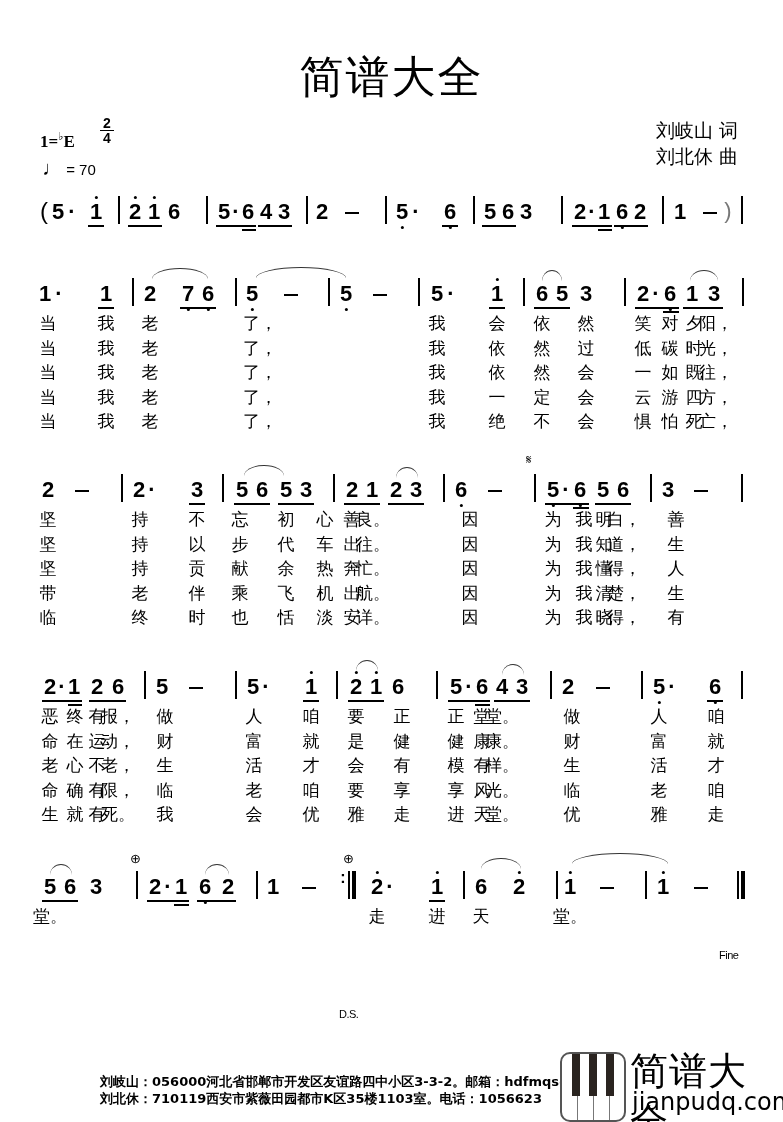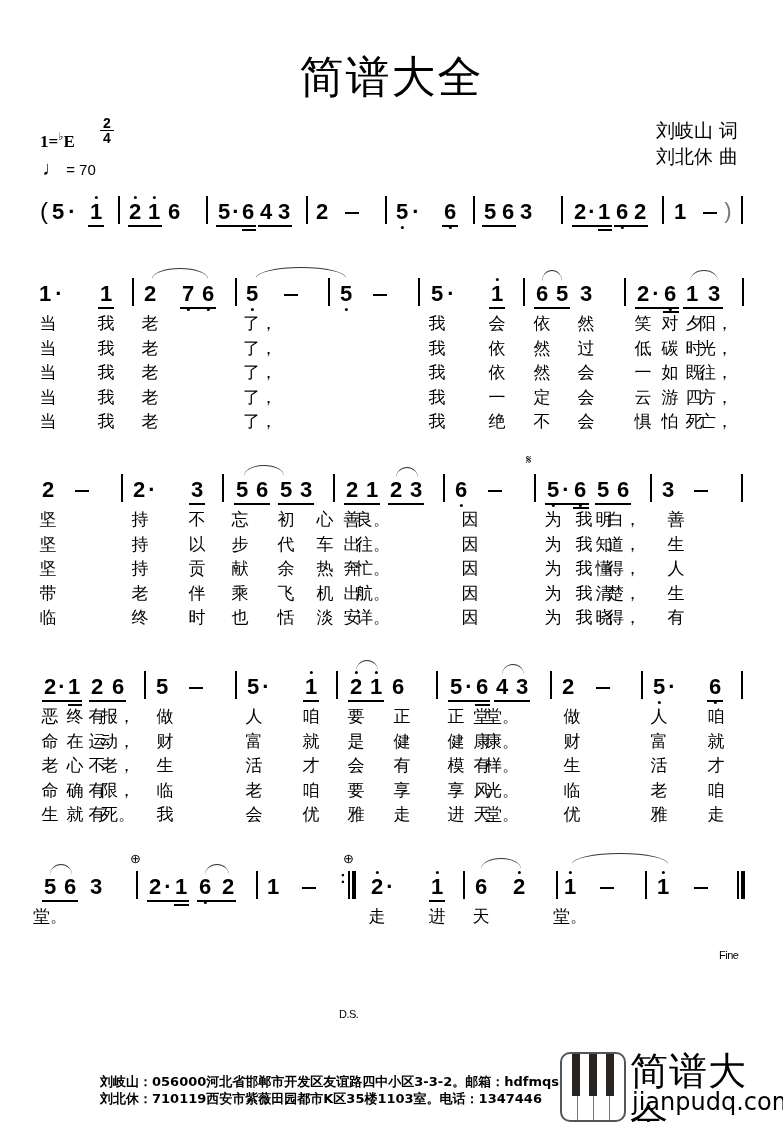--- a/index.html
+++ b/index.html
@@ -495,21 +495,21 @@
     <span class="lyr" style="left: 377px; top: 908px;">走</span>
     <span class="lyr" style="left: 437px; top: 908px;">进</span>
     <span class="lyr" style="left: 481px; top: 908px;">天</span>
     <span class="lyr" style="left: 570px; top: 908px;">堂。</span>
   </div>
 
 <span class="small" style="left:339px; top:1008px;">D.S.</span>
 <span class="small" style="left:719px; top:913px;margin-top:36px;">Fine</span>
 
 <div class="footer" style="top:1073px;">刘岐山：056000河北省邯郸市开发区友谊路四中小区3-3-2。邮箱：hdfmqs@</div>
-<div class="footer" style="top:1090px;">刘北休：710119西安市紫薇田园都市K区35楼1103室。电话：1347446</div>
+<div class="footer" style="top:1090px;">刘北休：710119西安市紫薇田园都市K区35楼1103室。电话：1056623</div>
 
 <div class="logo">
   <div class="keys">
     <div class="wk" style="left:15px;"></div>
     <div class="wk" style="left:31px;"></div>
     <div class="wk" style="left:47px;"></div>
     <div class="bk" style="left:10px;"></div>
     <div class="bk" style="left:27px;"></div>
     <div class="bk" style="left:44px;"></div>
   </div>

